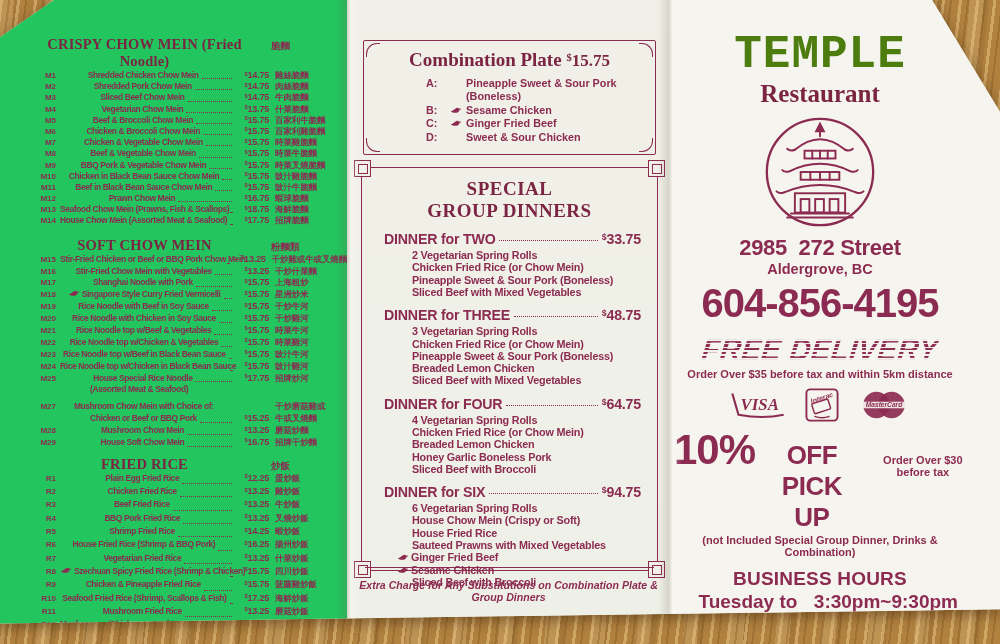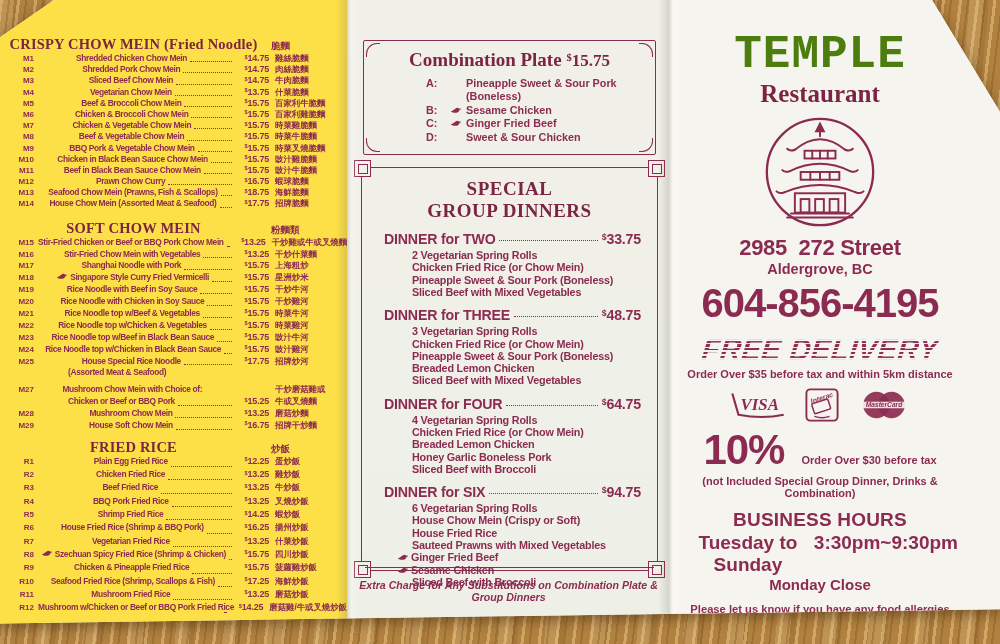--- a/index.html
+++ b/index.html
@@ -7,21 +7,21 @@
   .scene{position:relative;width:1000px;height:644px;overflow:hidden;
     background-color:#b0813f;
     background-image:
       repeating-linear-gradient(97deg, rgba(238,203,140,.50) 0 3px, rgba(0,0,0,0) 3px 8px,
         rgba(110,72,25,.28) 8px 10px, rgba(0,0,0,0) 10px 17px),
       repeating-linear-gradient(95deg, rgba(255,230,180,.18) 0 14px, rgba(90,55,15,.12) 14px 19px, rgba(0,0,0,0) 19px 46px);}
   .paper-wrap{position:absolute;inset:0;filter:drop-shadow(0 4px 7px rgba(55,30,8,.5));}
   .paper{position:absolute;inset:0;background:#f1eee7;
     clip-path:polygon(0 5.8%, 5.4% 0, 93.2% 0, 100% 17.4%, 100% 94.6%, 0 96.8%);}
   .panel{position:absolute;top:0;height:100%;color:#8c2b51;}
-  .panel-left{left:0;width:347px;background:#fde047;padding:36px 0 0 0;box-sizing:border-box;}
+  .panel-left{left:0;width:347px;background:#22c55e;padding:36px 0 0 22px;box-sizing:border-box;}
   .panel-mid{left:347px;width:323px;background:linear-gradient(180deg,#f1f0e8,#eef0e7);box-sizing:border-box;}
   .panel-right{left:670px;width:330px;background:#f6f4ee;box-sizing:border-box;text-align:center;}
   .fold{position:absolute;top:0;height:100%;width:24px;pointer-events:none;z-index:5;}
   .fold-1{left:336px;background:linear-gradient(90deg,rgba(100,90,70,0),rgba(100,90,70,.20) 45%,rgba(255,255,255,.25) 62%,rgba(100,90,70,0));}
   .fold-2{left:658px;background:linear-gradient(90deg,rgba(100,90,70,0),rgba(100,90,70,.18) 45%,rgba(255,255,255,.30) 62%,rgba(100,90,70,0));}
 
   
   .sec-head{display:flex;align-items:baseline;margin-right:2px;}
   .sec-title{flex:1;text-align:center;font-family:"Liberation Serif",serif;font-weight:bold;
     font-size:14.5px;color:#7b2443;letter-spacing:.2px;}
@@ -199,21 +199,21 @@
               <span class="code">M11</span>
               <span class="lfill"></span>
               <span class="nm">Beef in Black Bean Sauce Chow Mein</span>
               <span class="dots"></span>
               <span class="pr"><sup>$</sup>15.75</span>
               <span class="zh">豉汁牛脆麵</span>
             </div>
             <div class="mrow">
               <span class="code">M12</span>
               <span class="lfill"></span>
-              <span class="nm">Prawn Chow Curry</span>
+              <span class="nm">Prawn Chow Mein</span>
               <span class="dots"></span>
               <span class="pr"><sup>$</sup>16.75</span>
               <span class="zh">蝦球脆麵</span>
             </div>
             <div class="mrow">
               <span class="code">M13</span>
               <span class="lfill"></span>
               <span class="nm">Seafood Chow Mein (Prawns, Fish &amp; Scallops)</span>
               <span class="dots"></span>
               <span class="pr"><sup>$</sup>18.75</span>
@@ -644,20 +644,21 @@
             <svg width="58" height="34" viewBox="0 0 60 36">
               <circle cx="22" cy="18" r="14" fill="#8c2b51" opacity="0.92"></circle>
               <circle cx="38" cy="18" r="14" fill="#8c2b51" opacity="0.92"></circle>
               <rect x="4" y="14.5" width="52" height="7" rx="3.5" fill="#f6f4ee" opacity="0.9"></rect>
               <text x="30" y="20.5" text-anchor="middle" font-size="7" font-weight="bold" font-style="italic" font-family="Liberation Sans, sans-serif" fill="#8c2b51">MasterCard</text>
             </svg>
           </div>
 
           <div class="pickup">
             <span class="pk-big">10%</span>
+            <span class="pk-mid">OFF PICK UP</span>
             <span class="pk-note">Order Over $30 before tax</span>
           </div>
           <div class="pk-ex">(not Included Special Group Dinner, Drinks &amp; Combination)</div>
 
           <div class="bh-title">BUSINESS HOURS</div>
           <div class="bh-line">
             <span>Tuesday to Sunday</span>
             <span>3:30pm~9:30pm</span>
           </div>
           <div class="bh-closed">Monday Close</div>

